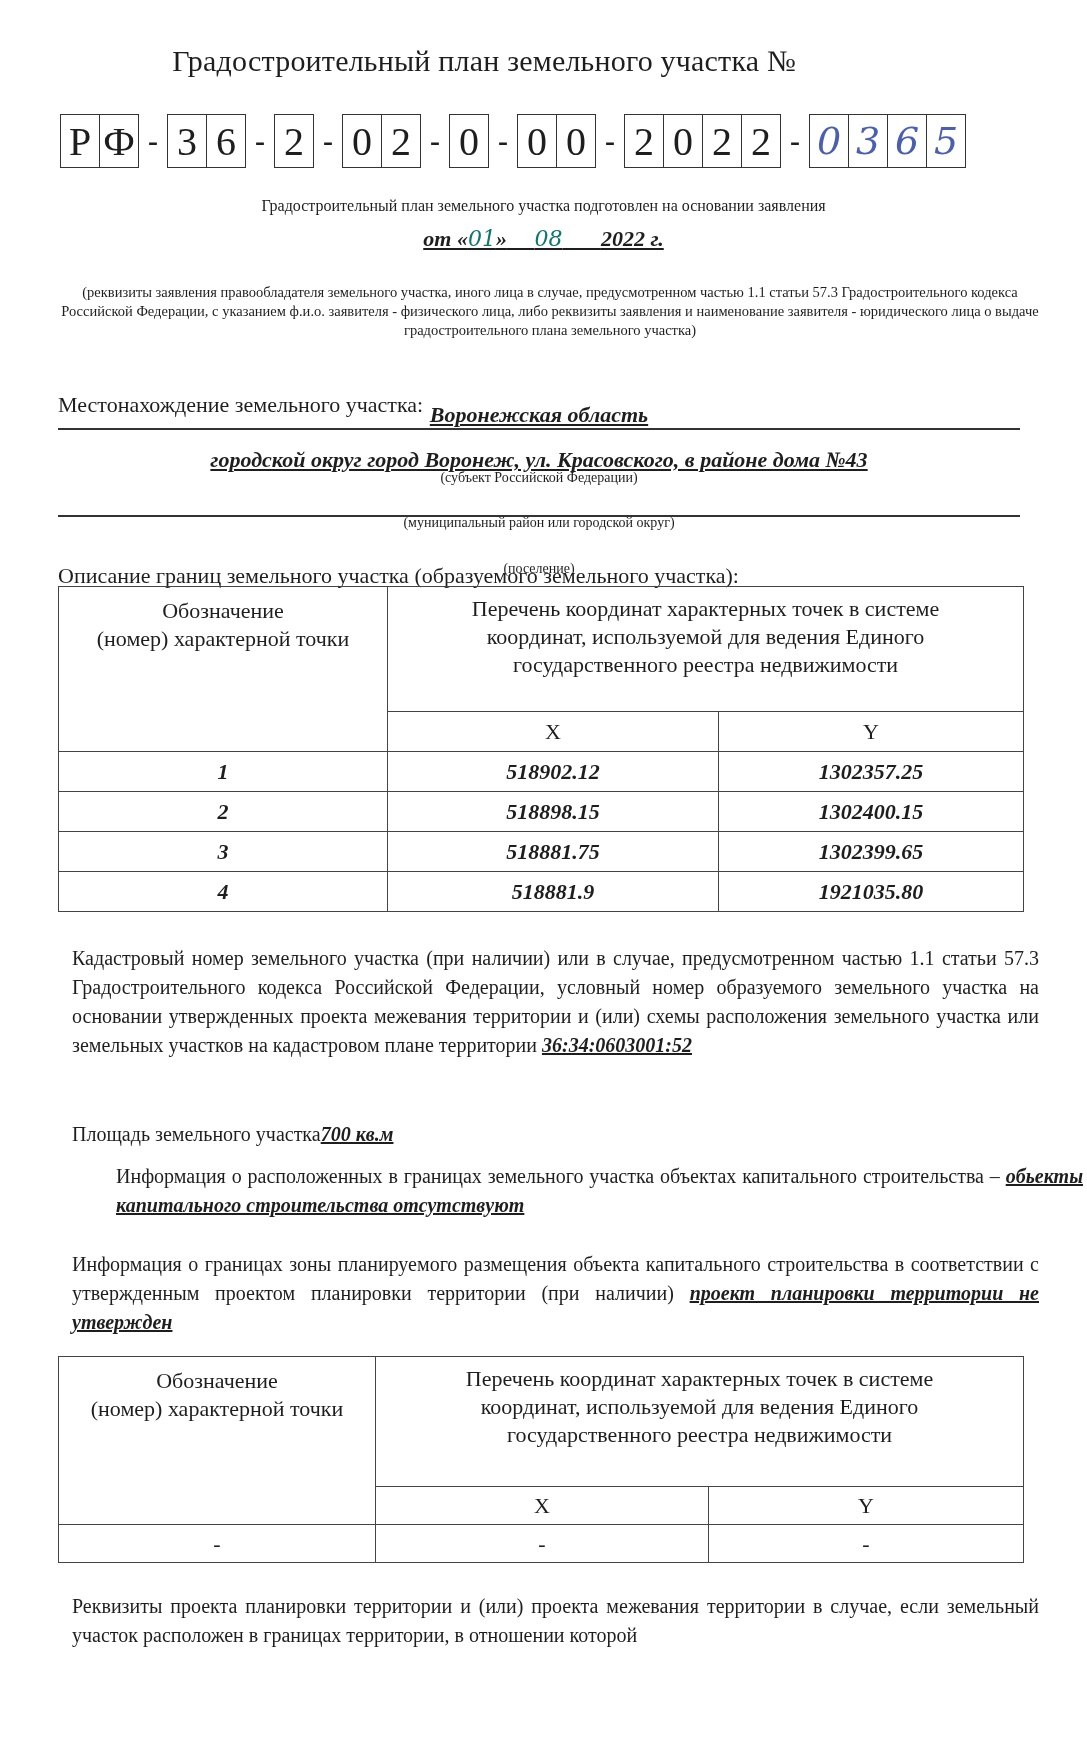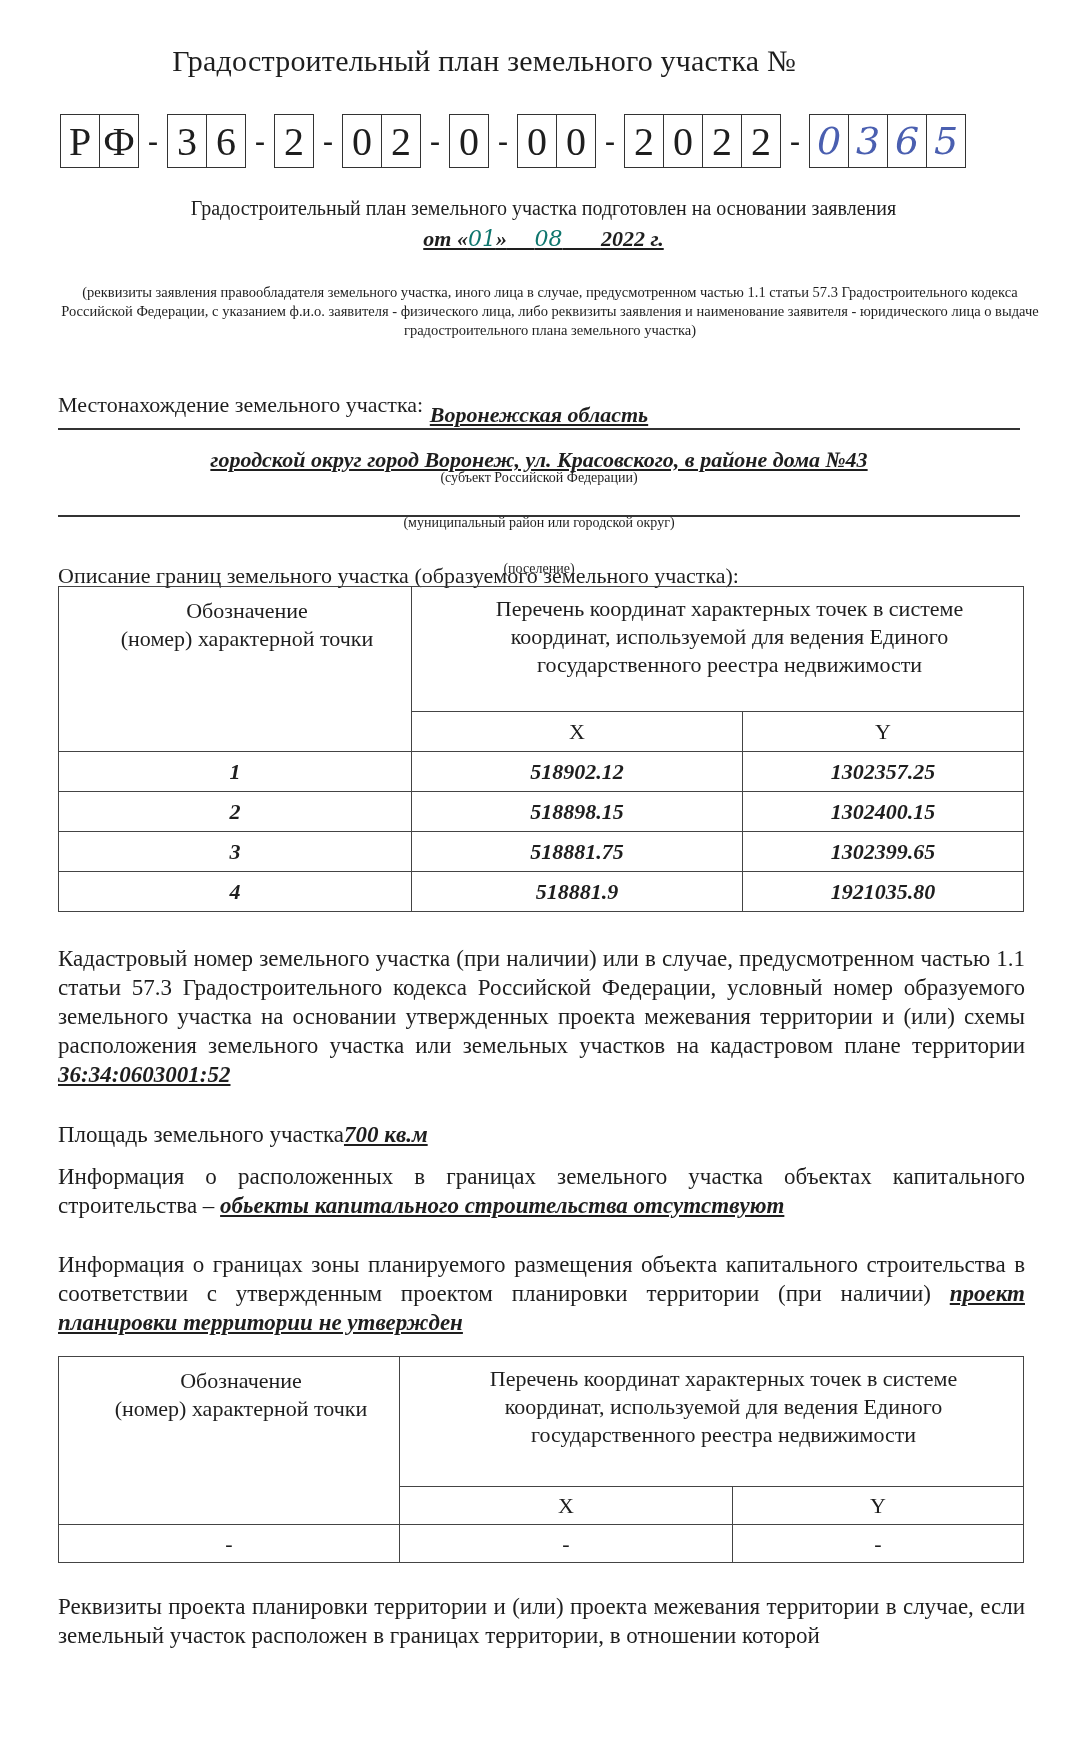--- a/index.html
+++ b/index.html
@@ -7,34 +7,34 @@
          font-family: "Liberation Serif", serif; color: #1e1e1e; }
   .abs { position: absolute; }
   .title { left: 0; width: 968px; top: 44px; text-align: center; font-size: 30px; letter-spacing: 0.2px; }
   .numrow { left: 60px; top: 113px; height: 56px; display: flex; align-items: center; }
   .cellgroup { display: flex; border: 1.5px solid #333; }
   .cellgroup .c { width: 38px; height: 52px; display: flex; align-items: center; justify-content: center;
                   font-size: 40px; border-left: 1.5px solid #333; }
   .cellgroup .c:first-child { border-left: none; }
   .cellgroup.hand .c { color: #4a5fb0; font-style: italic; font-family: "DejaVu Serif", serif; font-size: 38px; }
   .dash { width: 20px; text-align: center; font-size: 30px; font-weight: bold; margin: 0 4px; }
-  .basis { left: 0; width: 1087px; top: 197px; text-align: center; font-size: 20px; }
+  .basis { left: 0; width: 1087px; top: 197px; text-align: center; font-size: 16px; }
   .date { left: 0; width: 1087px; top: 226px; text-align: center; font-size: 22px; font-weight: bold; font-style: italic; }
   .date .u { text-decoration: underline; }
   .date .hw { color: #0f766e; font-weight: normal; font-family: "DejaVu Serif", serif; }
   .note { left: 60px; width: 980px; top: 283px; text-align: center; font-size: 14.5px; line-height: 19px; }
   .loc-label { left: 58px; top: 375px; font-size: 22px; margin-top: 17px; }
   .line { height: 0; border-top: 2px solid #333; }
   .val-bi { font-weight: bold; font-style: italic; text-decoration: underline; font-size: 22px; }
   .sub { font-size: 14px; text-align: center; margin-top: 39px; }
   table.coords { position: absolute; border-collapse: collapse; font-size: 22px; }
   table.coords td { border: 1.5px solid #444; text-align: center; vertical-align: top; padding: 0; }
-  table.coords td.hdr { line-height: 28px; padding-left: 24px; }
+  table.coords td.hdr { line-height: 28px; }
   table.coords td.val { font-weight: bold; font-style: italic; vertical-align: middle; }
-  .para { left: 58px; width: 967px; font-size: 23px; line-height: 29px; text-align: justify; }
+  .para { left: 72px; width: 967px; font-size: 20px; line-height: 29px; text-align: justify; }
   .para .ul { font-weight: bold; font-style: italic; text-decoration: underline; }
 </style>
 </head>
 <body>
 
 <div class="abs title">Градостроительный план земельного участка  №</div>
 
 <div class="abs numrow" id="numrow">
     <div class="cellgroup">
       <div class="c">Р</div>
@@ -142,21 +142,21 @@
 
 <div class="abs para" style="top:944px;">
   <span>Кадастровый номер земельного участка (при наличии) или в случае, предусмотренном частью 1.1 статьи 57.3 Градостроительного кодекса Российской Федерации, условный номер образуемого земельного участка на основании утвержденных проекта межевания территории и (или) схемы расположения земельного участка или земельных участков на кадастровом плане территории</span>
   <span class="ul">36:34:0603001:52</span>
 </div>
 
 <div class="abs para" style="top:1120px;">
   <span>Площадь земельного участка</span><span class="ul">700 кв.м</span>
 </div>
 
-<div class="abs para" style="top:1162px;">
+<div class="abs para" style="top:1162px;margin-left:44px;">
   <span>Информация о расположенных в границах земельного участка объектах капитального строительства –</span>
   <span class="ul">обьекты капитального строительства отсутствуют</span>
 </div>
 
 <div class="abs para" style="top:1250px;">
   <span>Информация о границах зоны планируемого размещения объекта капитального строительства в соответствии с утвержденным проектом планировки территории (при наличии)</span>
   <span class="ul">проект планировки территории не утвержден</span>
 </div>
 
 <table class="coords" style="left:58px;top:1356px;width:966px;">

